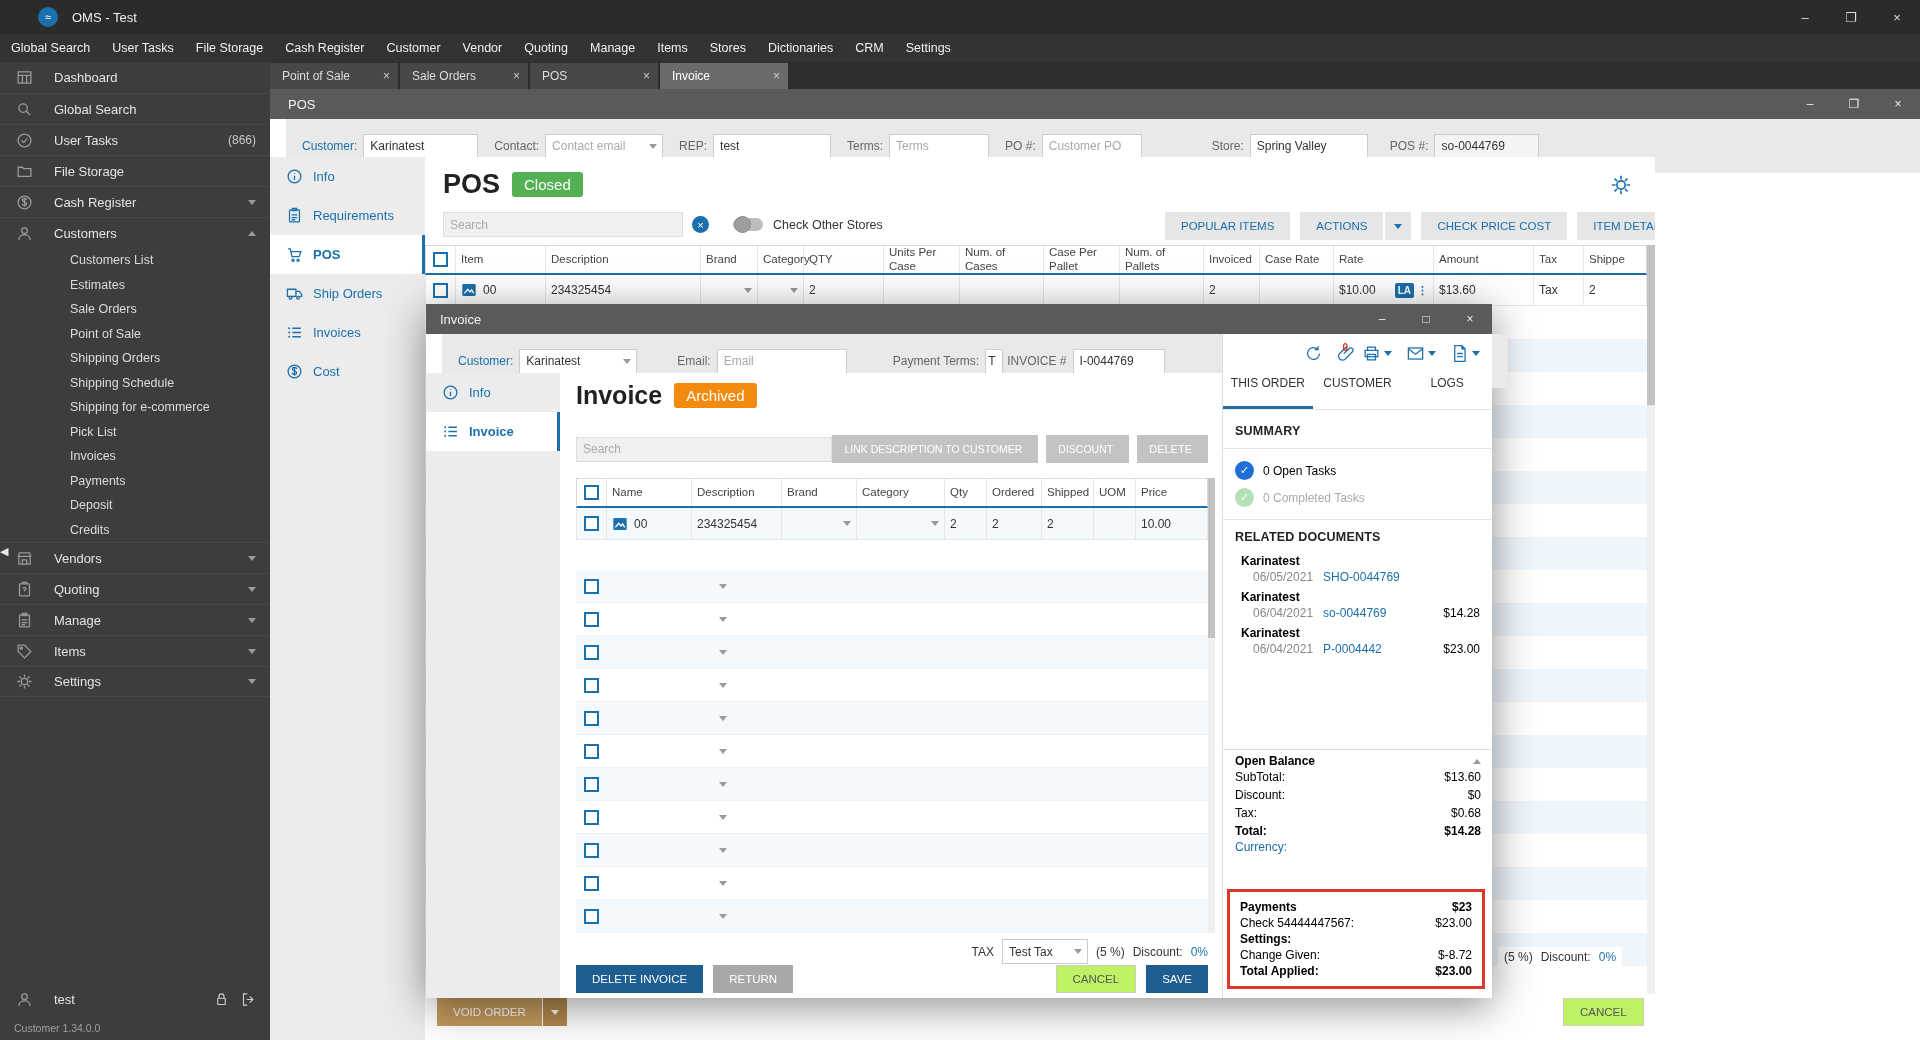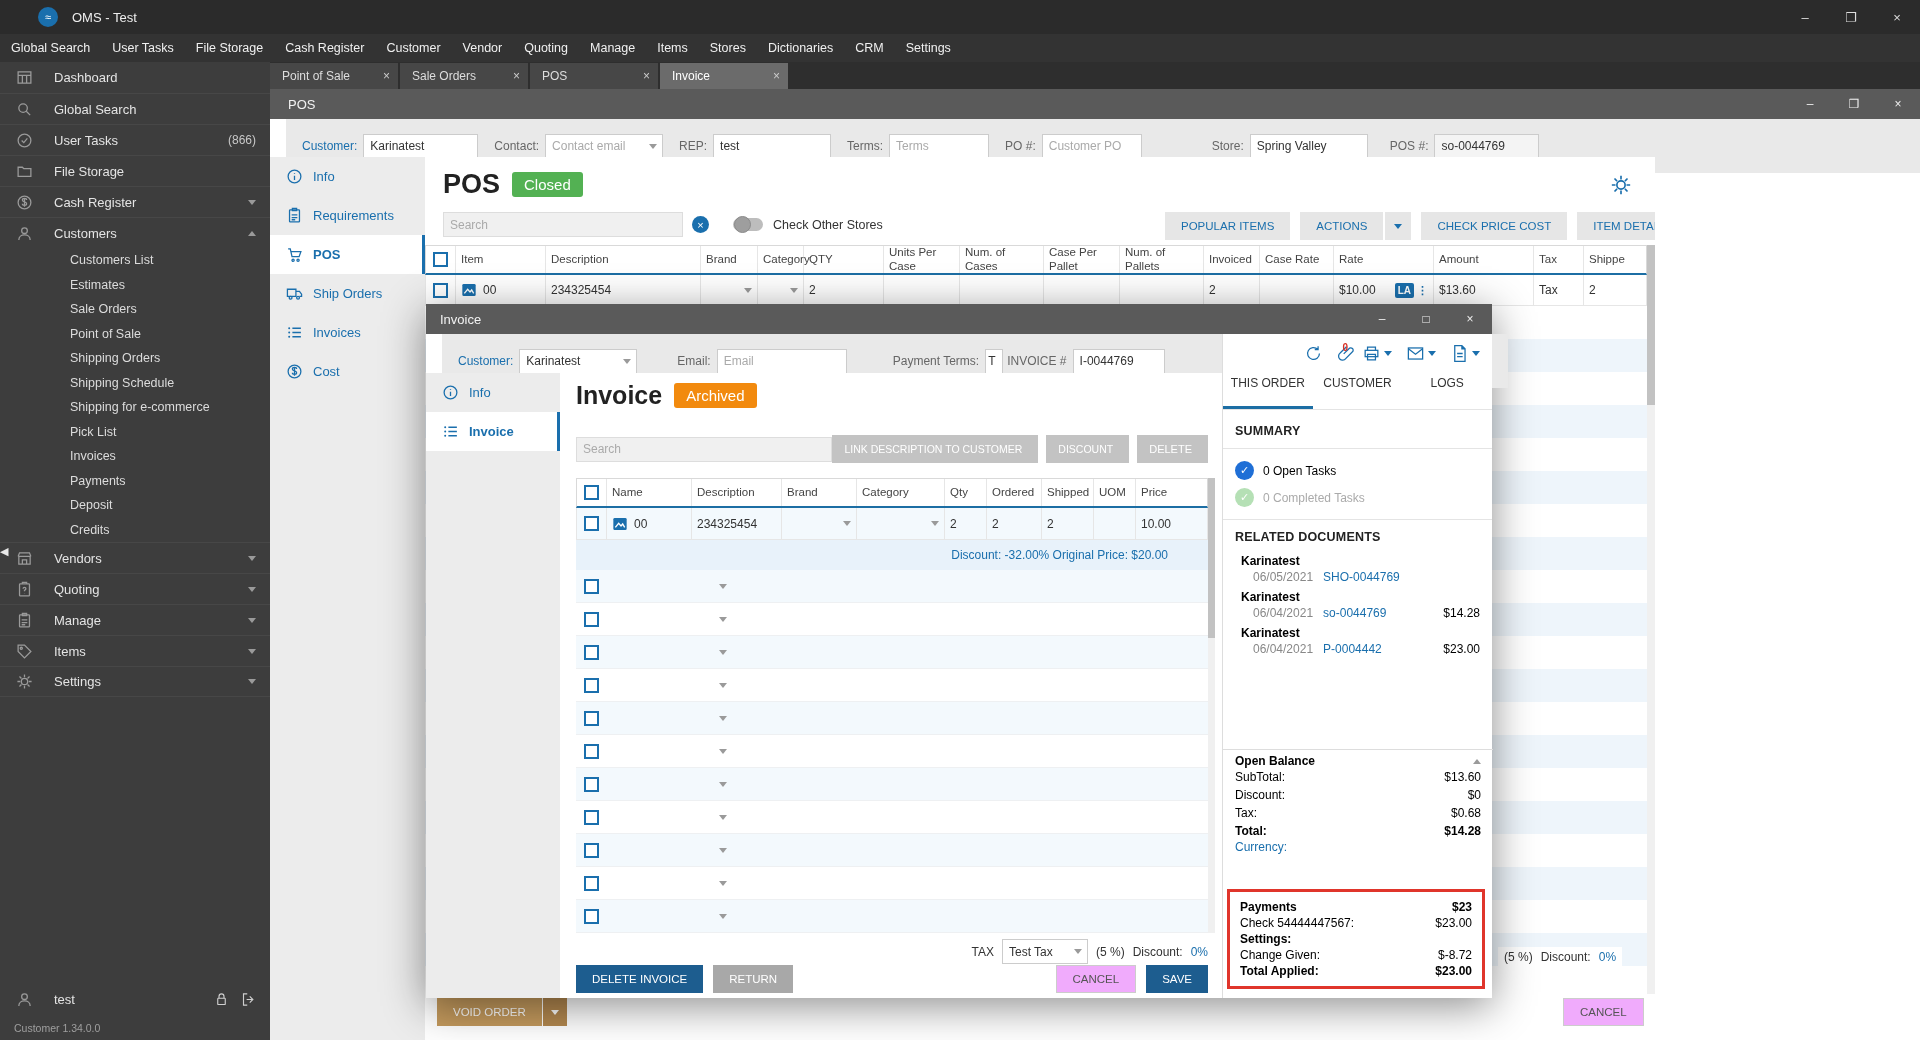--- a/index.html
+++ b/index.html
@@ -59,21 +59,21 @@
   .pnav .ic{width:17px;height:17px;}
   
   .posmain{left:155px;top:68px;width:1230px;height:883px;background:#fff;overflow:hidden;}
   .h1{font-size:27px;color:#222;font-weight:bold;}
   .badge{display:inline-block;color:#fff;font-size:15px;padding:4px 12px;border-radius:3px;margin-left:12px;}
   .badge.green{background:#53b153;}
   .badge.orange{background:#f28a0e;}
   .btn{display:inline-flex;align-items:center;justify-content:center;background:#e6e6e6;color:#1a6fad;font-size:11.5px;height:28px;padding:0 16px;white-space:nowrap;}
   .btn.dark{background:#1d5d8f;color:#fff;}
   .btn.gray{background:#a8a8a8;color:#fff;}
-  .btn.light{background:#f0abfc;border:1px solid #ccc;color:#555;text-align:center;}
+  .btn.light{background:#bef264;border:1px solid #ccc;color:#555;text-align:center;}
   .btn.grayed{background:#c3c3c3;color:#fff;padding-left:12px;}
   .cb{width:15px;height:15px;border:2px solid #1a6fad;background:#fff;display:inline-block;flex:0 0 auto;}
   .thead{display:flex;border:1px solid #d9d9d9;border-bottom:2px solid #1c6ea4;color:#444;font-size:11.5px;line-height:1.15;align-items:center;background:#fff;}
   .thead>div,.trow>div{padding:3px 5px;border-right:1px solid #e6e6e6;height:100%;display:flex;align-items:center;}
   .trow{display:flex;border:1px solid #e6e6e6;border-top:none;color:#333;font-size:12px;align-items:center;background:#fff;}
   .stripes{background:repeating-linear-gradient(to bottom,#ffffff 0 33px,#eef5fb 33px 66px);}
   .scrollv{background:#f0f0f0;}
   .scrollv i{display:block;background:#c2c2c2;width:100%;height:160px;}
   .labadge{background:#1a6fad;color:#fff;font-size:10px;font-weight:bold;border-radius:2px;padding:2px 3px;}
   .dots{color:#1a6fad;font-weight:bold;font-size:11px;letter-spacing:0;line-height:4px;display:inline-block;margin-left:3px;}
@@ -645,23 +645,20 @@
             </div>
           <div style="width:88px;justify-content:flex-end;">
               <span class="caret"></span>
             </div>
           <div style="width:42px;">2</div>
           <div style="width:55px;">2</div>
           <div style="width:52px;">2</div>
           <div style="width:42px;"></div>
           <div style="width:60px;border-right:none;">10.00</div>
         </div>
-        <div class="abs" style="left:16px;top:167px;width:632px;height:30px;background:#e8f2fa;display:flex;align-items:center;justify-content:flex-end;padding-right:40px;">
-          <span class="link" style="font-size:12px;">Discount: -32.00% Original Price: $20.00</span>
-        </div>
 
         <div class="abs" style="left:16px;top:197px;width:632px;">
           <div class="mrow">
               <span class="cb"></span>
               <span class="caret"></span>
             </div>
           <div class="mrow">
               <span class="cb"></span>
               <span class="caret"></span>
             </div>

